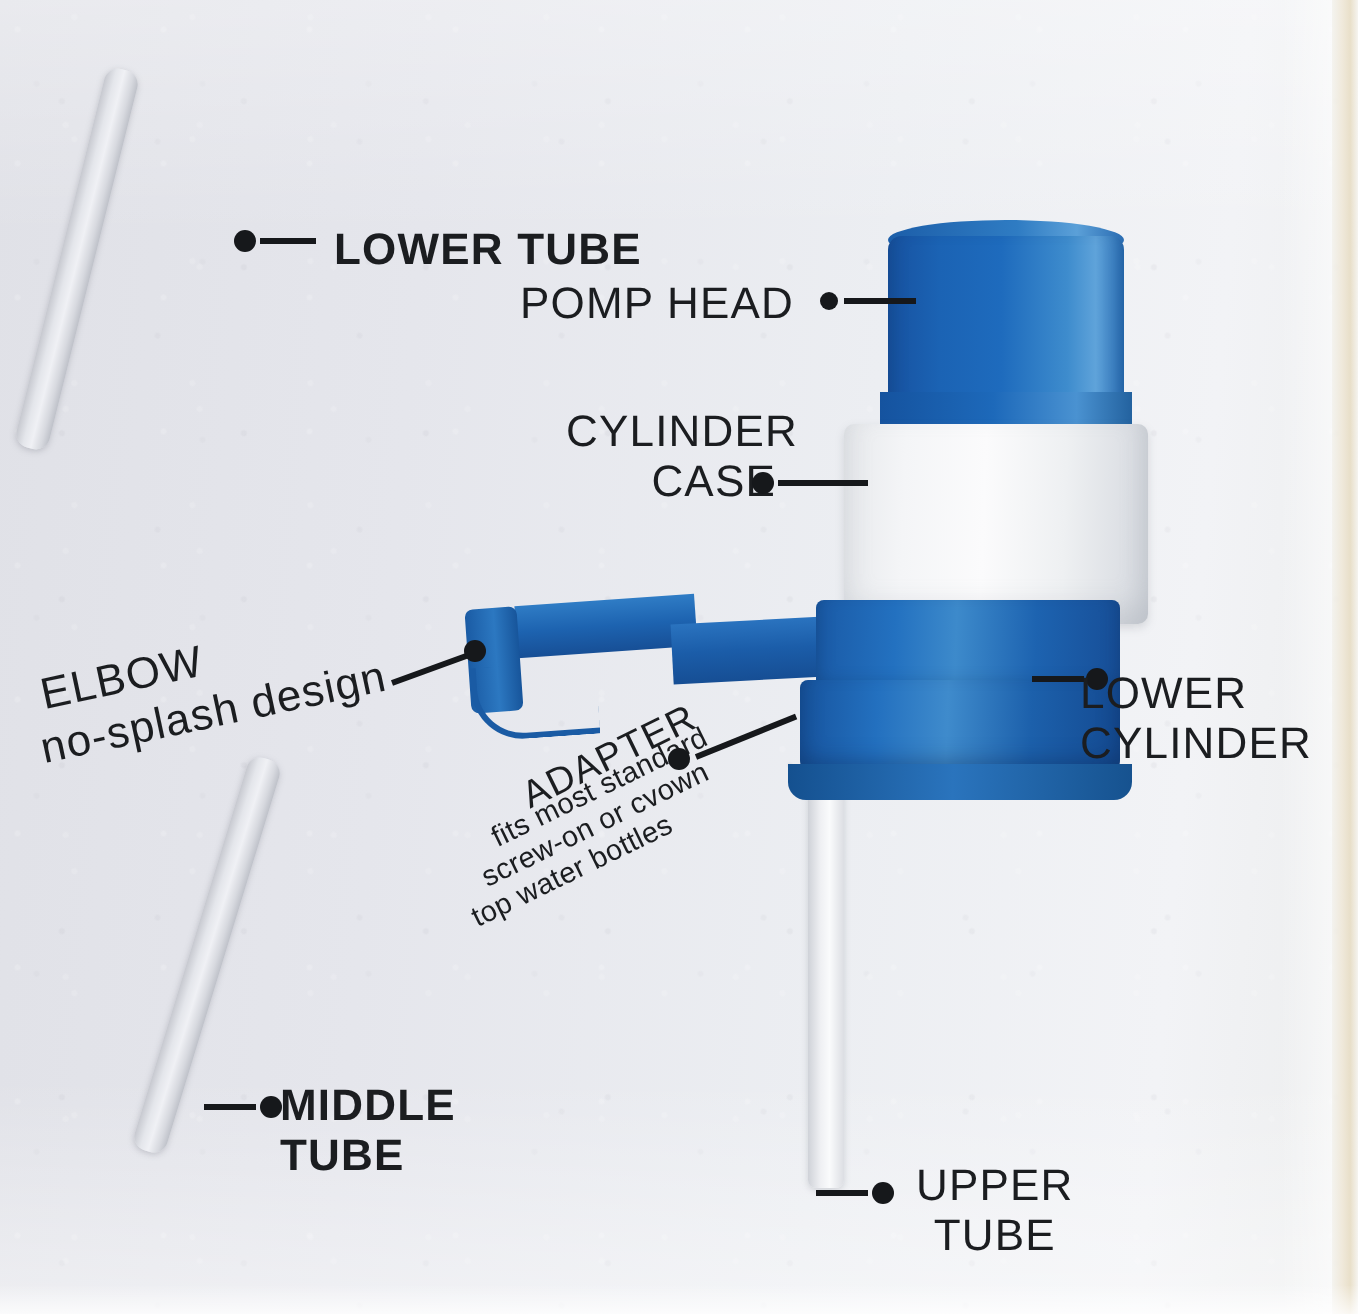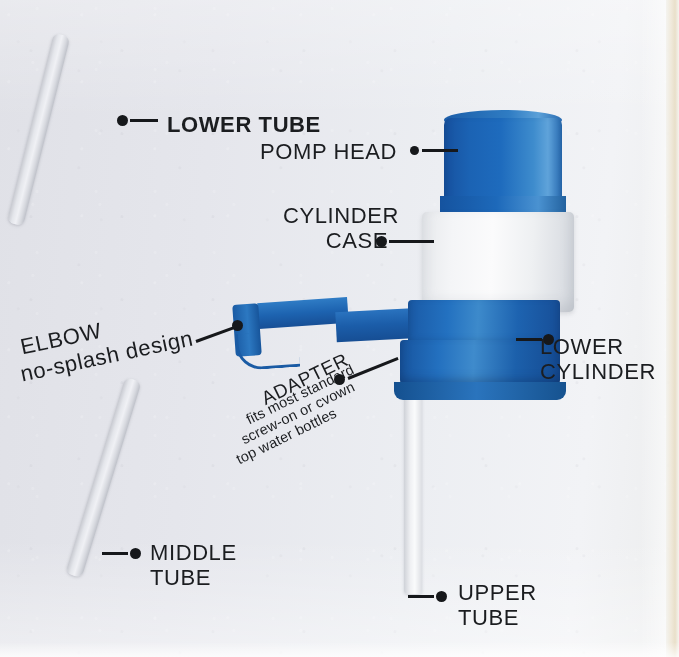--- a/index.html
+++ b/index.html
@@ -142,28 +142,28 @@
   <div class="callout">
     <div class="lead" style="left:516px;top:338px;width:26px;"></div>
     <div class="dot" style="left:543px;top:334px;"></div>
     <div class="lbl" style="left:540px;top:334px;">LOWER
 CYLINDER</div>
   </div>
 
   <div class="callout">
     <div class="lead" style="left:102px;top:552px;width:26px;"></div>
     <div class="dot" style="left:130px;top:548px;"></div>
-    <div class="lbl" style="left:150px;top:540px;">MIDDLE
+    <div class="lbl" style="left:140px;top:540px;font-weight:bold;">MIDDLE
 TUBE</div>
   </div>
 
   <div class="callout">
     <div class="lead" style="left:408px;top:595px;width:26px;"></div>
     <div class="dot" style="left:436px;top:591px;"></div>
-    <div class="lbl" style="left:458px;top:580px;">UPPER
+    <div class="lbl" style="left:458px;top:580px;text-align:center;">UPPER
 TUBE</div>
   </div>
 
   <div class="callout">
     <div class="lbl rot-elbow" style="left:18px;top:335px;">ELBOW</div>
     <div class="lbl rot-elbow" style="left:18px;top:362px;">no-splash design</div>
     <div class="lead" style="left:196px;top:340px;width:42px;transform:rotate(-20deg);transform-origin:left center;"></div>
     <div class="dot" style="left:232px;top:320px;"></div>
   </div>
 

